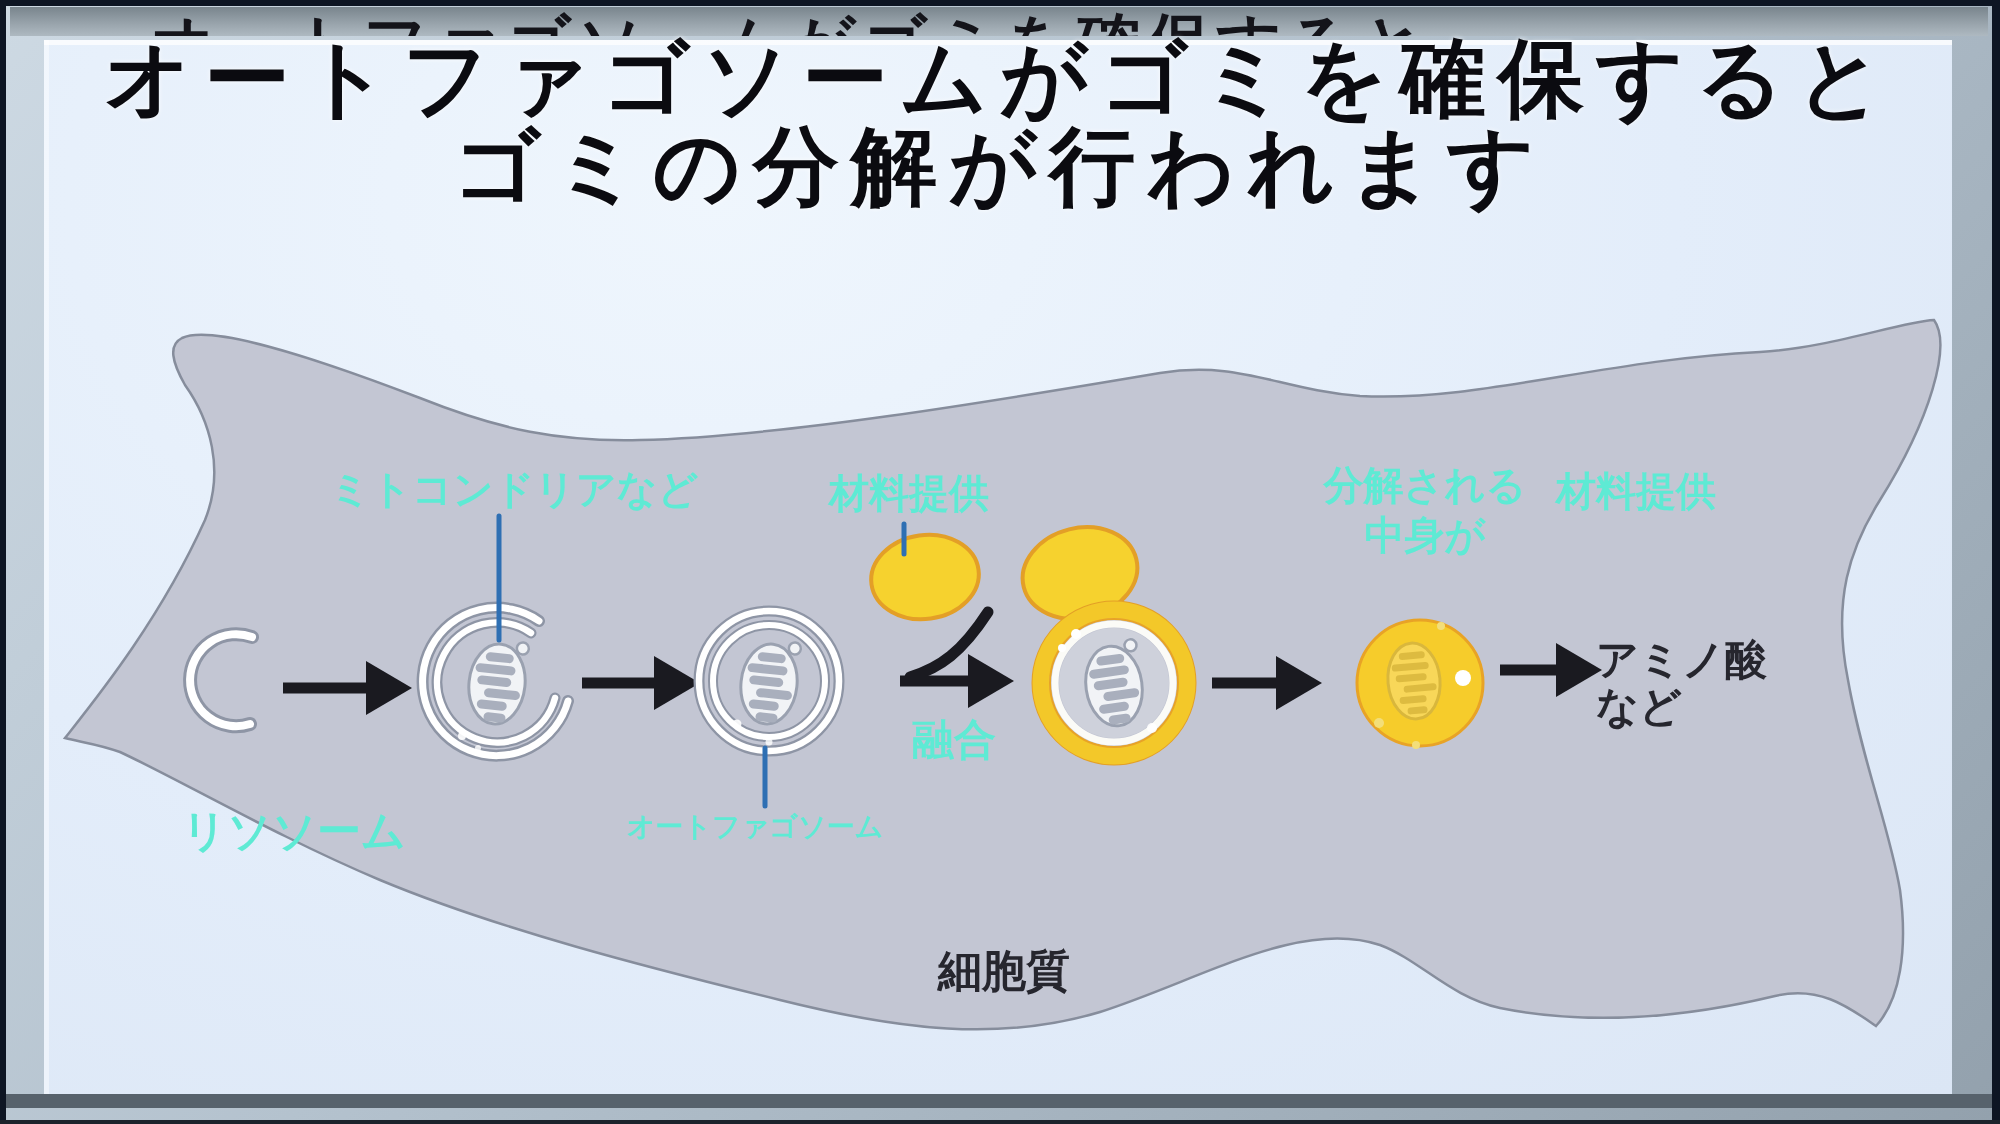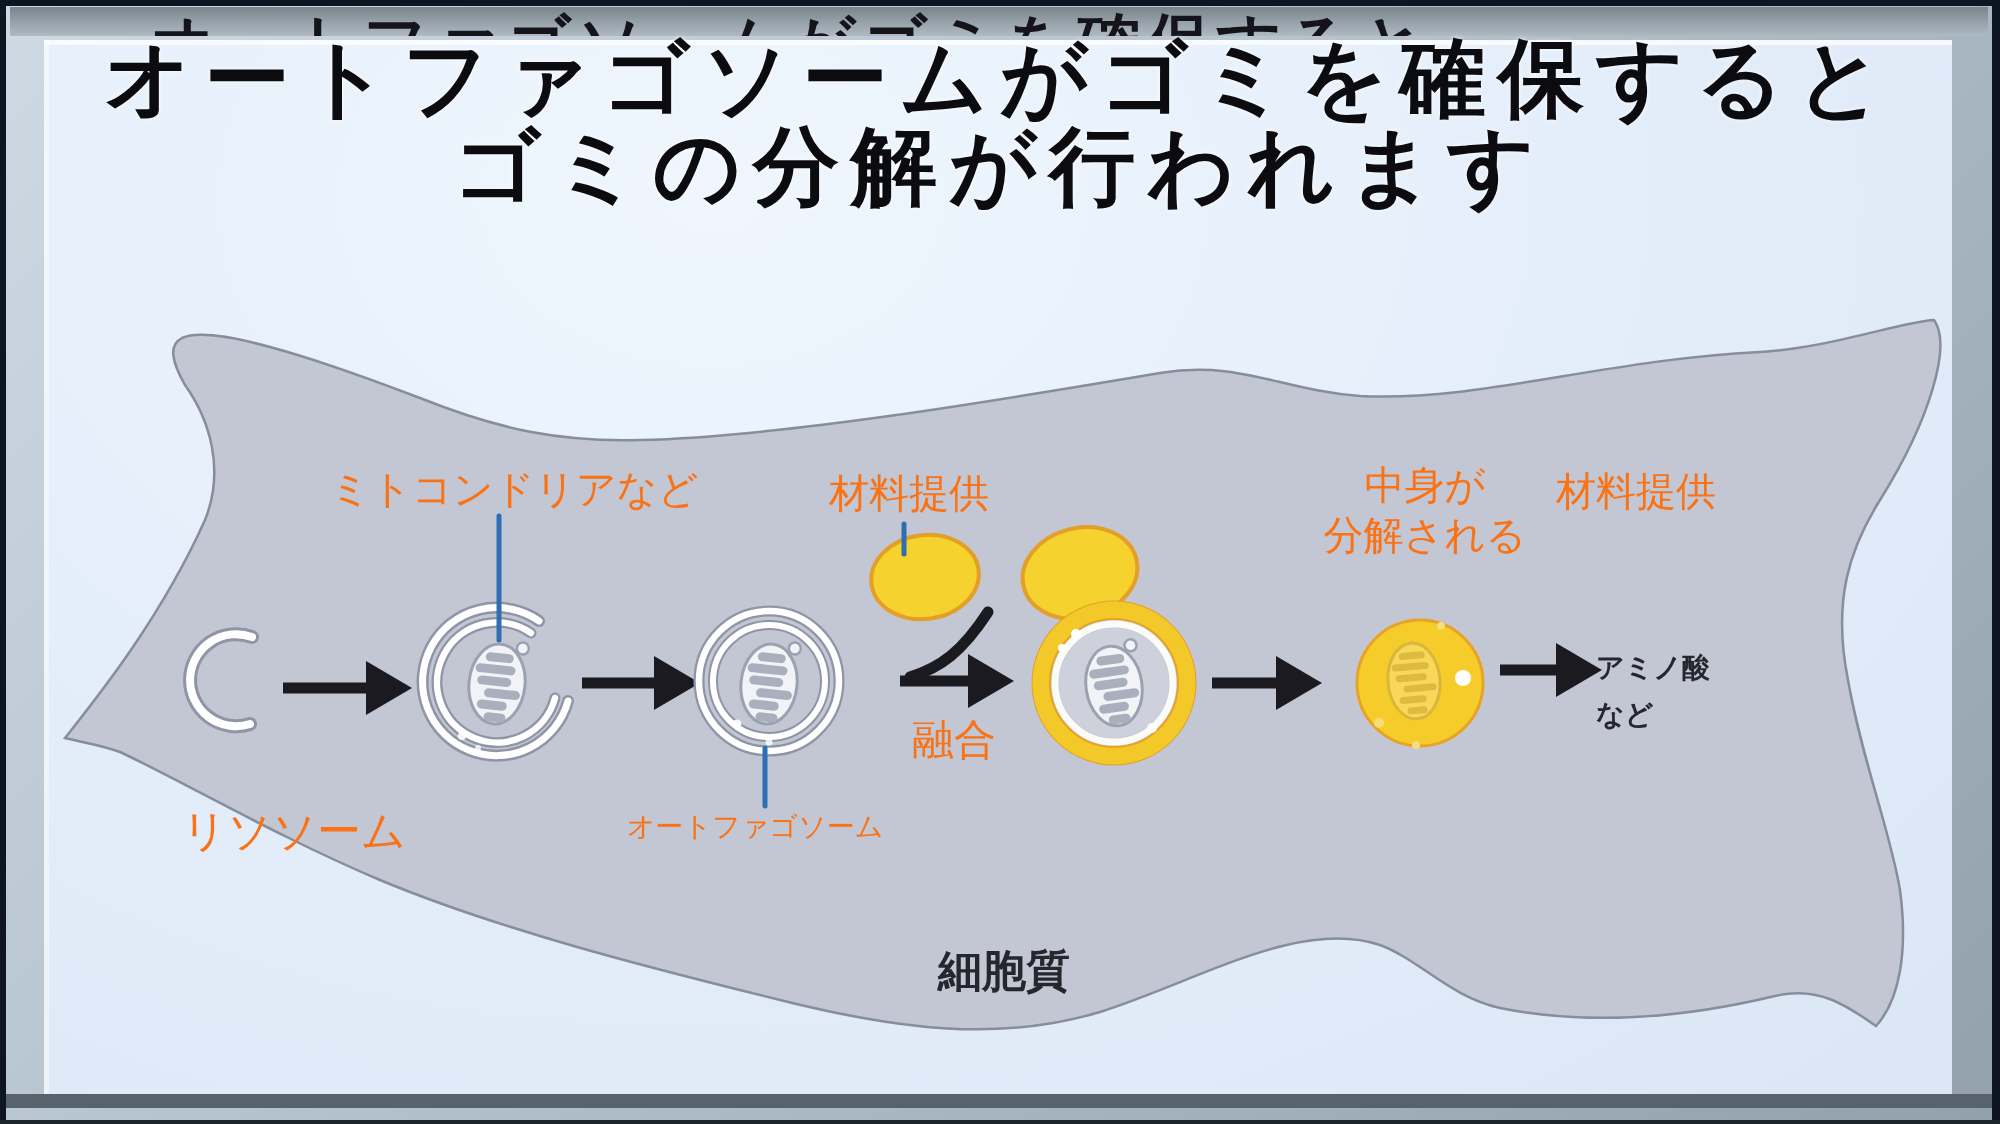--- a/index.html
+++ b/index.html
@@ -17,21 +17,21 @@
   .bottom-edge{position:absolute;left:0;right:0;bottom:0;height:4px;background:#1c242c;}
   .content{position:absolute;top:40px;left:44px;right:48px;bottom:30px;
     background:radial-gradient(ellipse at 35% 15%, #eff6fd 0%, #e3edfa 55%, #dbe6f5 100%);
     box-shadow:inset 0 5px 0 rgba(255,255,255,.75), inset 5px 0 0 rgba(255,255,255,.45);}
   
   .title-block{position:absolute;top:34px;left:0;width:100%;text-align:center;
     color:#0b0b10;font-weight:800;font-size:86px;line-height:88px;letter-spacing:12px;
     text-shadow:0 0 5px rgba(255,255,255,.85);white-space:nowrap;}
   
   .diagram-svg{position:absolute;top:0;left:0;width:2000px;height:1124px;}
-  .lbl{position:absolute;color:#f97316;font-weight:400;white-space:nowrap;}
+  .lbl{position:absolute;color:#5eead4;font-weight:700;white-space:nowrap;}
   .lbl-dark{color:#26262e;}
   .ta-c{text-align:center;}
 </style>
 </head>
 <body>
 
 <div class="stage">
 
   <div class="frame-metal"></div>
   <div class="top-strip">
@@ -180,23 +180,23 @@
     <line x1="904" y1="524" x2="904" y2="554" stroke="#2e6fb3" stroke-width="5" stroke-linecap="round"></line>
     <line x1="765" y1="748" x2="765" y2="806" stroke="#2e6fb3" stroke-width="5" stroke-linecap="round"></line>
   </svg>
 
   <div class="lbl ta-c" style="left:330px;top:462px;width:350px;font-size:40px;">ミトコンドリアなど</div>
   <div class="lbl ta-c" style="left:794px;top:466px;width:230px;font-size:40px;">材料提供</div>
   <div class="lbl" style="left:182px;top:802px;font-size:44px;">リソソーム</div>
   <div class="lbl ta-c" style="left:575px;top:808px;width:360px;font-size:28px;">オートファゴソーム</div>
   <div class="lbl" style="left:912px;top:712px;font-size:42px;">融合</div>
   <div class="lbl ta-c" style="left:1320px;top:460px;width:210px;font-size:40px;line-height:50px;">
+    <div>分解される</div>
     <div>中身が</div>
-    <div>分解される</div>
   </div>
   <div class="lbl" style="left:1556px;top:464px;font-size:40px;text-align:right;">材料提供</div>
-  <div class="lbl lbl-dark" style="left:1596px;top:636px;font-size:28px;line-height:47px;font-weight:600;margin-top:8px;">
+  <div class="lbl lbl-dark" style="left:1596px;top:636px;font-size:42px;line-height:47px;font-weight:600;">
     <div>アミノ酸</div>
     <div>など</div>
   </div>
   <div class="lbl lbl-dark" style="left:938px;top:942px;font-size:44px;font-weight:600;">細胞質</div>
 
 </div>
 
 </body></html>

